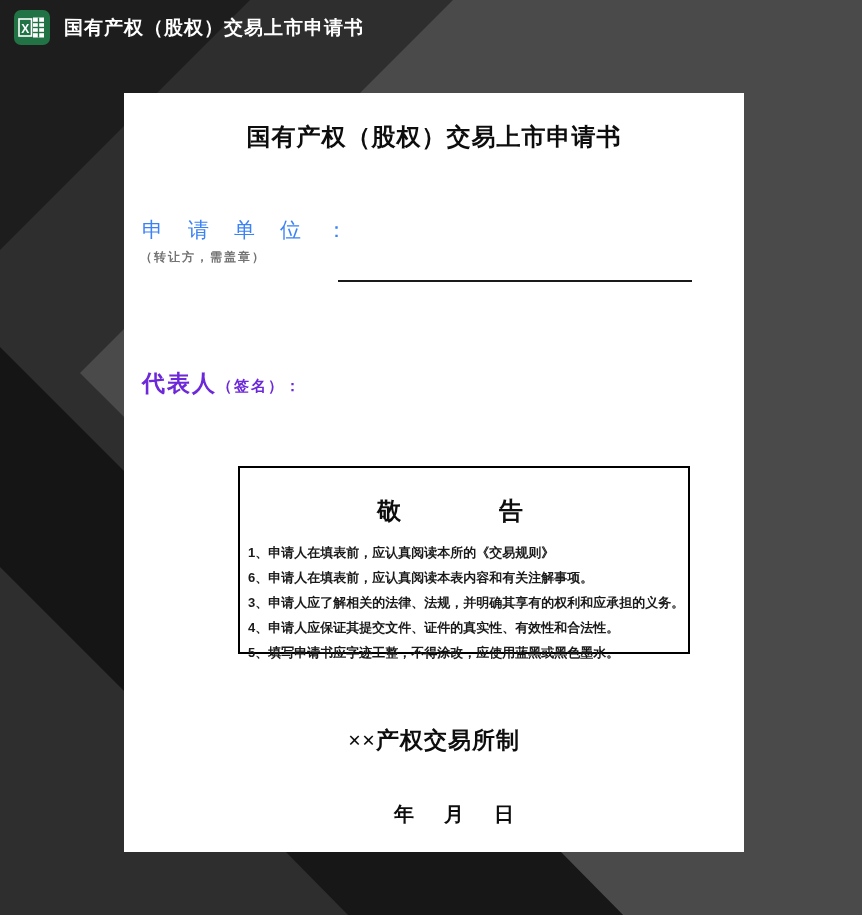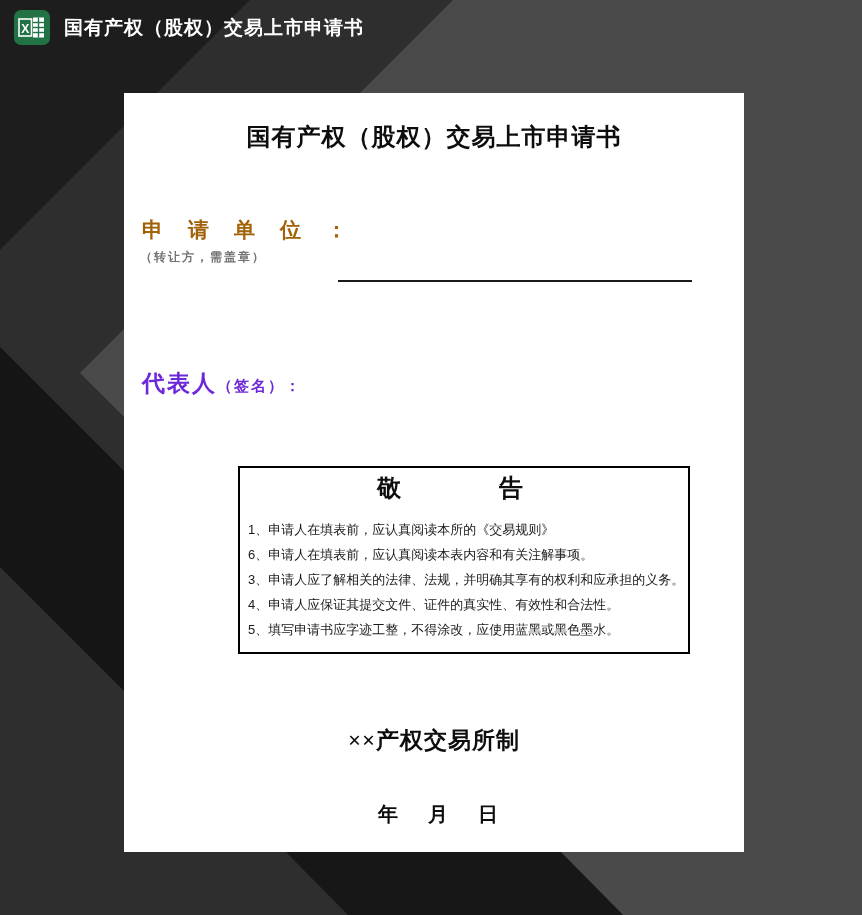--- a/index.html
+++ b/index.html
@@ -38,54 +38,54 @@
     position:absolute;left:124px;top:93px;width:620px;height:759px;
     background:#ffffff;color:#111;z-index:3;
     font-family:"Liberation Serif","DejaVu Serif",serif;
   }
   .doc-title{
     position:absolute;top:28px;left:0;width:100%;text-align:center;
     font-size:24px;font-weight:700;letter-spacing:1px;color:#0d0d0d;white-space:nowrap;
   }
   .applicant-label{
     position:absolute;left:18px;top:123px;
-    font-size:21px;font-weight:700;letter-spacing:25px;color:#a16207;white-space:nowrap;
+    font-size:21px;font-weight:400;letter-spacing:25px;color:#3b82f6;white-space:nowrap;
   }
   .applicant-note{
     position:absolute;left:16px;top:156px;
     font-size:12px;font-weight:700;letter-spacing:2px;color:#737373;white-space:nowrap;
   }
   .signature-line{
     position:absolute;left:214px;top:187px;width:354px;height:2px;background:#1a1a1a;
   }
   .representative{
     position:absolute;left:18px;top:275px;white-space:nowrap;color:#6d28d9;
   }
   .representative .rep-main{font-size:23px;font-weight:700;letter-spacing:2px;}
   .representative .rep-note{font-size:15px;font-weight:700;letter-spacing:2px;}
   .notice-box{
     position:absolute;left:114px;top:373px;width:452px;height:188px;
     border:2px solid #000;box-sizing:border-box;background:#fff;
   }
   .notice-title{
-    margin-top:4px;text-align:center;font-size:24px;font-weight:700;
+    margin-top:27px;text-align:center;font-size:24px;font-weight:700;
     letter-spacing:98px;padding-left:70px;color:#0d0d0d;white-space:nowrap;
     font-family:"Liberation Serif","DejaVu Serif",serif;
   }
   .notice-list{margin:13px 6px 0 8px;}
   .notice-item{
-    font-size:13px;line-height:25px;font-weight:400;color:#1a1a1a;
+    font-size:13px;line-height:25px;font-weight:700;color:#1a1a1a;
     font-family:"Liberation Sans","DejaVu Sans",sans-serif;white-space:nowrap;
   }
   .issuer-line{
     position:absolute;top:632px;left:0;width:100%;text-align:center;
     font-size:23px;font-weight:700;letter-spacing:1px;color:#0d0d0d;white-space:nowrap;
   }
   .date-line{
-    position:absolute;top:708px;left:0;width:100%;text-align:center;
+    position:absolute;top:708px;left:16px;width:100%;text-align:center;
     font-size:20px;font-weight:700;letter-spacing:5px;padding-left:13px;
     box-sizing:border-box;color:#0d0d0d;white-space:nowrap;
   }
 </style>
 </head>
 <body>
 
 <div id="screen">
 
   <div class="bg bg-gray"></div>

